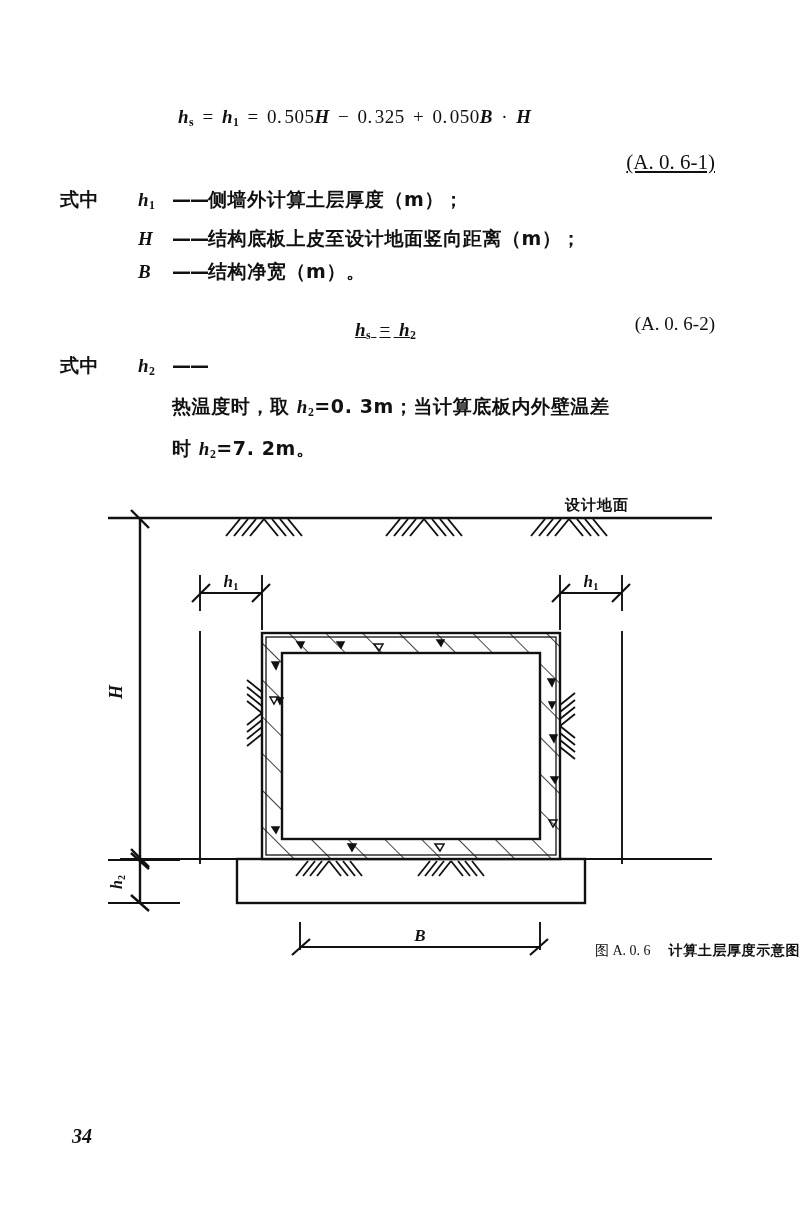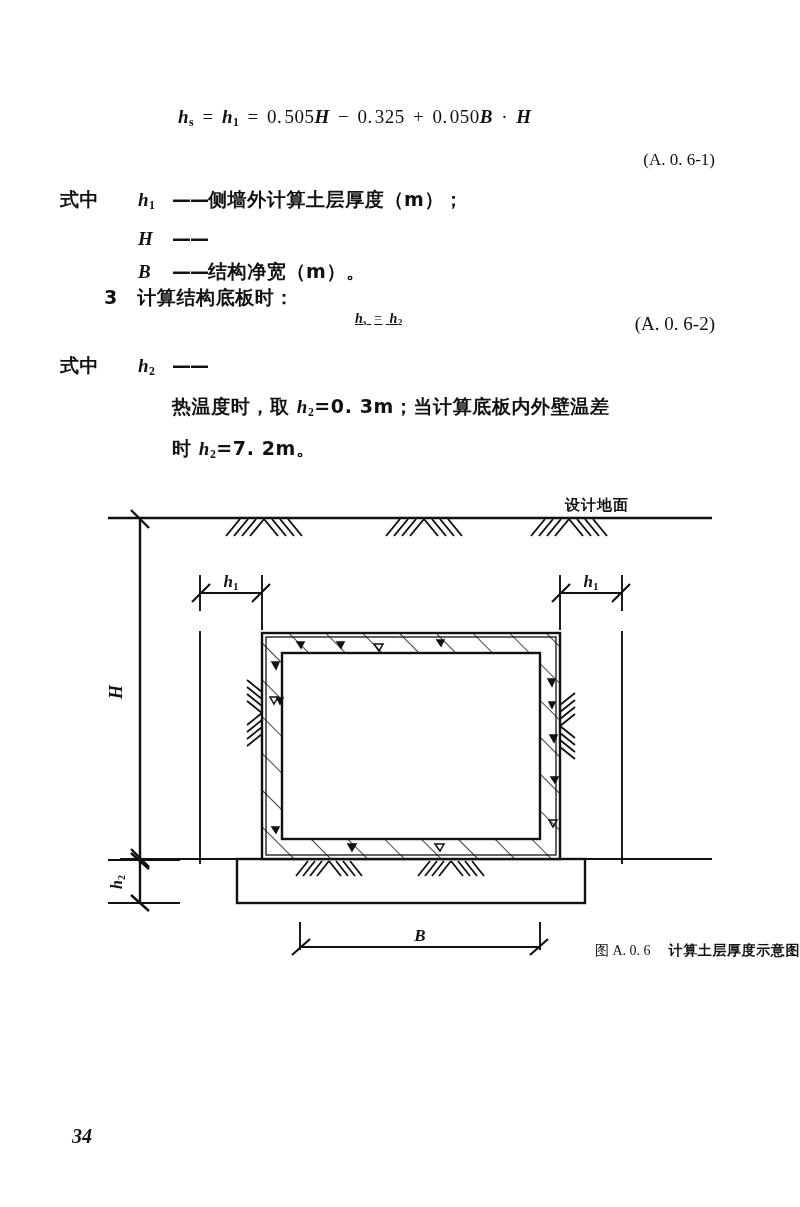--- a/index.html
+++ b/index.html
@@ -50,35 +50,36 @@
     position: absolute;
     left: 178px;
     top: 106px;
     font-size: 19px;
     white-space: nowrap;
   }
   .eqnum1 {
     position: absolute;
     right: 85px;
     top: 150px;
-    font-size: 17px;
-    white-space: nowrap;
+    font-size: 21px;
+    white-space: nowrap;
+    text-decoration: underline;
   }
   .eqnum2 {
     position: absolute;
     right: 85px;
     top: 313px;
     font-size: 19px;
     white-space: nowrap;
   }
   .eq2 {
     position: absolute;
     left: 355px;
-    top: 311px;
-    font-size: 14px;
+    top: 319px;
+    font-size: 19px;
     white-space: nowrap;
     text-decoration: underline;
   }
 
   .defs1 {
     position: absolute;
     left: 60px;
     top: 183px;
     width: 700px;
   }
@@ -195,36 +196,34 @@
       <span class="dash">——</span>
       <span class="cn">侧墙外计算土层厚度（m）；</span>
     </div>
 
     <div class="defline">
       <span class="cn shizhong"></span>
       <span class="sym math">
         <span class="mi">H</span>
       </span>
       <span class="dash">——</span>
+      <span class="cn">结构底板上皮至设计地面竖向距离（m）；</span>
     </div>
 
     <div class="defline">
       <span class="cn shizhong"></span>
       <span class="sym math">
         <span class="mi">B</span>
       </span>
       <span class="dash">——</span>
       <span class="cn">结构净宽（m）。</span>
     </div>
 
   </div>
 
-  <div class="item3">
-    <span class="num">3</span><span class="cn">计算结构底板时：</span>
-  </div>
 
   <div class="eq2 math">
     <span class="mi">h</span><sub>s</sub>
     <span class="mop">=</span>
     <span class="mi">h</span><sub>2</sub>
   </div>
   <div class="eqnum2">(A. 0. 6-2)</div>
 
   <div class="defs2">
     <div class="first">

